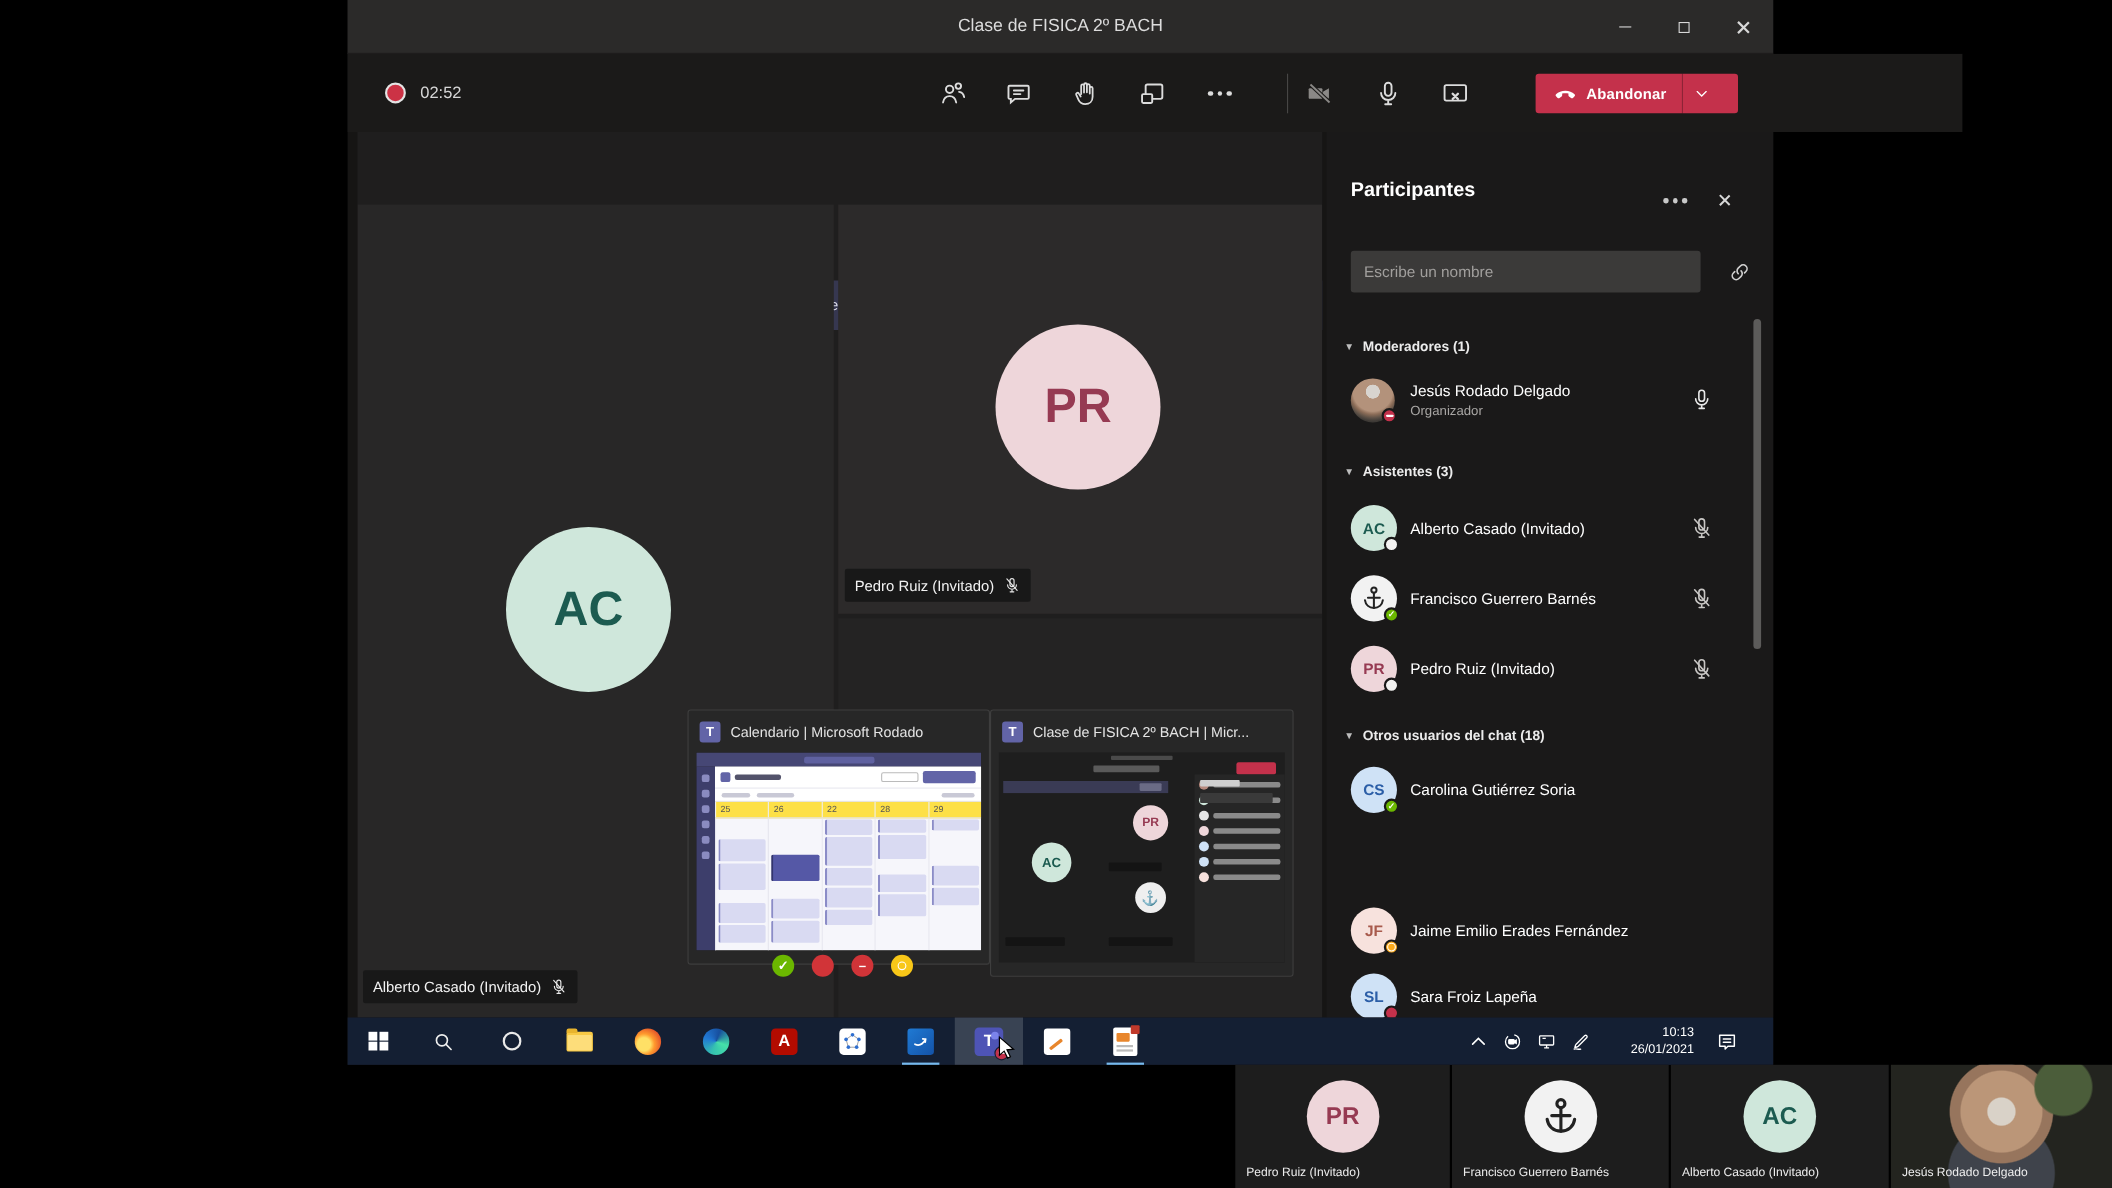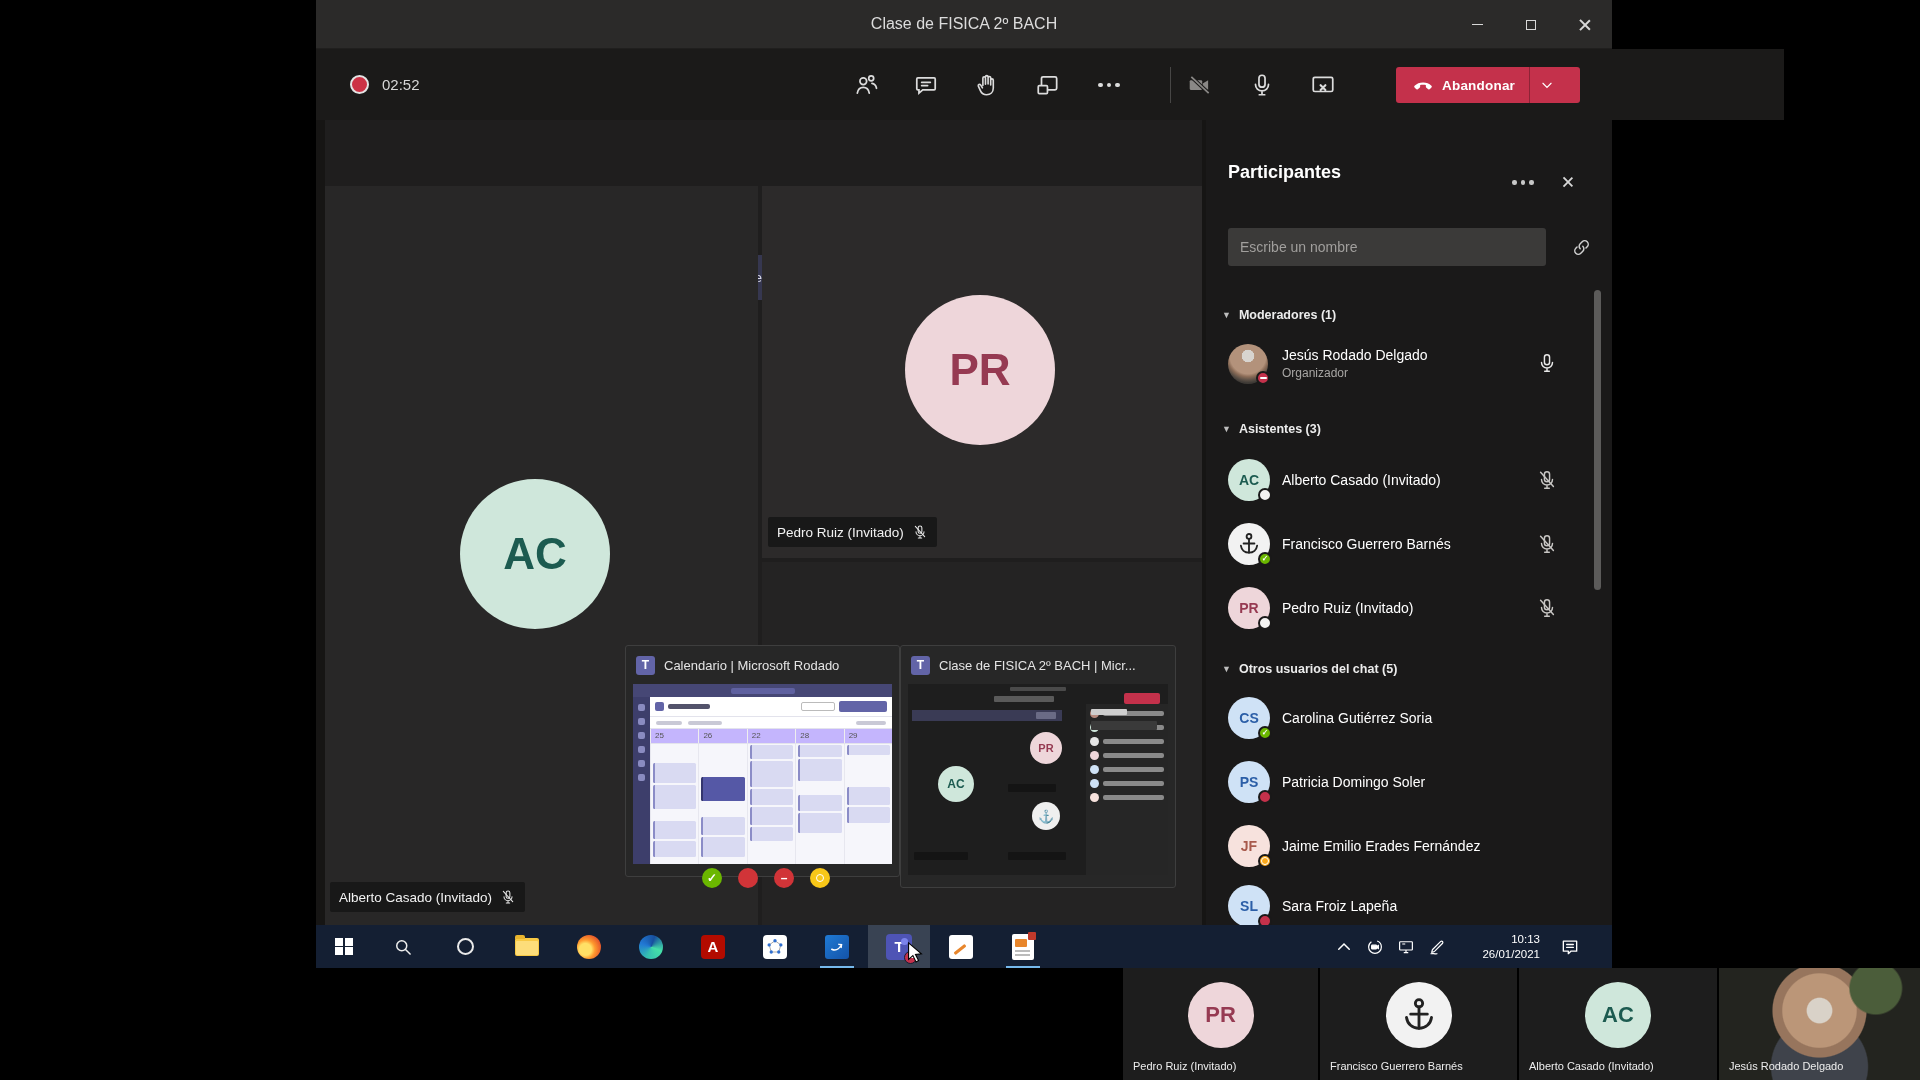--- a/index.html
+++ b/index.html
@@ -74,21 +74,21 @@
   .cal-rail{position:absolute;left:0;top:13px;bottom:0;width:17px;background:#3d3e6b}
   .cal-rail i{display:block;width:7px;height:7px;border-radius:2px;background:#8a8bc0;margin:7px auto 0}
   .cal-body{position:absolute;left:17px;top:13px;right:0;bottom:0;background:#f6f6fb}
   .cal-top{height:20px;background:#fff;display:flex;align-items:center;padding:0 5px;border-bottom:1px solid #e3e3ec}
   .cal-sq{width:9px;height:9px;background:#6264a7;border-radius:2px;margin-right:4px}
   .cal-tb{width:42px;height:5px;background:#53536b;border-radius:2px}
   .cal-btn2{margin-left:auto;width:34px;height:9px;border:1px solid #bbb;border-radius:2px;background:#fff}
   .cal-btn{width:48px;height:11px;background:#6264a7;border-radius:2px;margin-left:4px}
   .cal-sub{height:12px;background:#fff;border-bottom:1px solid #e3e3ec;display:flex;align-items:center;gap:6px;padding:0 6px}
   .cal-sub i{display:block;width:26px;height:4px;background:#c9c9d6;border-radius:2px}
-  .cal-days{display:flex;height:15px;background:#c4b5fd;border-bottom:1px solid #e3e3ec}
+  .cal-days{display:flex;height:15px;background:#fde047;border-bottom:1px solid #e3e3ec}
   .cal-days span{flex:1;font-size:8px;color:#555;padding:2px 0 0 4px;border-left:1px solid #eee}
   .cal-grid{display:flex;position:absolute;left:0;top:47px;right:0;bottom:0}
   .cal-col{flex:1;border-left:1px solid #e7e7ef;padding:1px 2px}
   .ev{background:#d9daf2;border-left:2px solid #8b8cc7;border-radius:1.5px;margin-bottom:2px}
   .ev.sel{background:#5558a6;border-left-color:#33356e}
   .sp{background:transparent;border:none}
 
   
   .stat{width:20px;height:20px;border-radius:50%;display:flex;align-items:center;justify-content:center;color:#fff;font-size:12px;font-weight:bold}
 
@@ -644,35 +644,28 @@
             <span class="badge b-off"></span>
           </div>
         <div class="pname" style="top:13px">Pedro Ruiz (Invitado)</div>
         <div class="pmic" style="top:10px"><svg>
               <use href="#i-micoff"></use>
             </svg></div>
       </div>
 
       <div class="a sec" style="top:542px">
         <span class="chev">▼</span>
-        <span>Otros usuarios del chat (5)</span>
+        <span>Otros usuarios del chat (18)</span>
       </div>
       <div class="a prow" style="top:577px">
         <div class="pav av-blue" style="width:42px;height:42px">
             <span>CS</span>
             <span class="badge b-avail">✓</span>
           </div>
         <div class="pname" style="top:13px">Carolina Gutiérrez Soria</div>
-      </div>
-      <div class="a prow" style="top:641px">
-        <div class="pav av-blue" style="width:42px;height:42px">
-            <span>PS</span>
-            <span class="badge b-busy"></span>
-          </div>
-        <div class="pname" style="top:13px">Patricia Domingo Soler</div>
       </div>
       <div class="a prow" style="top:705px">
         <div class="pav av-blush" style="width:42px;height:42px">
             <span>JF</span>
             <span class="badge b-away"></span>
           </div>
         <div class="pname" style="top:13px">Jaime Emilio Erades Fernández</div>
       </div>
       <div class="a prow" style="top:765px">
         <div class="pav av-blue" style="width:42px;height:42px">

